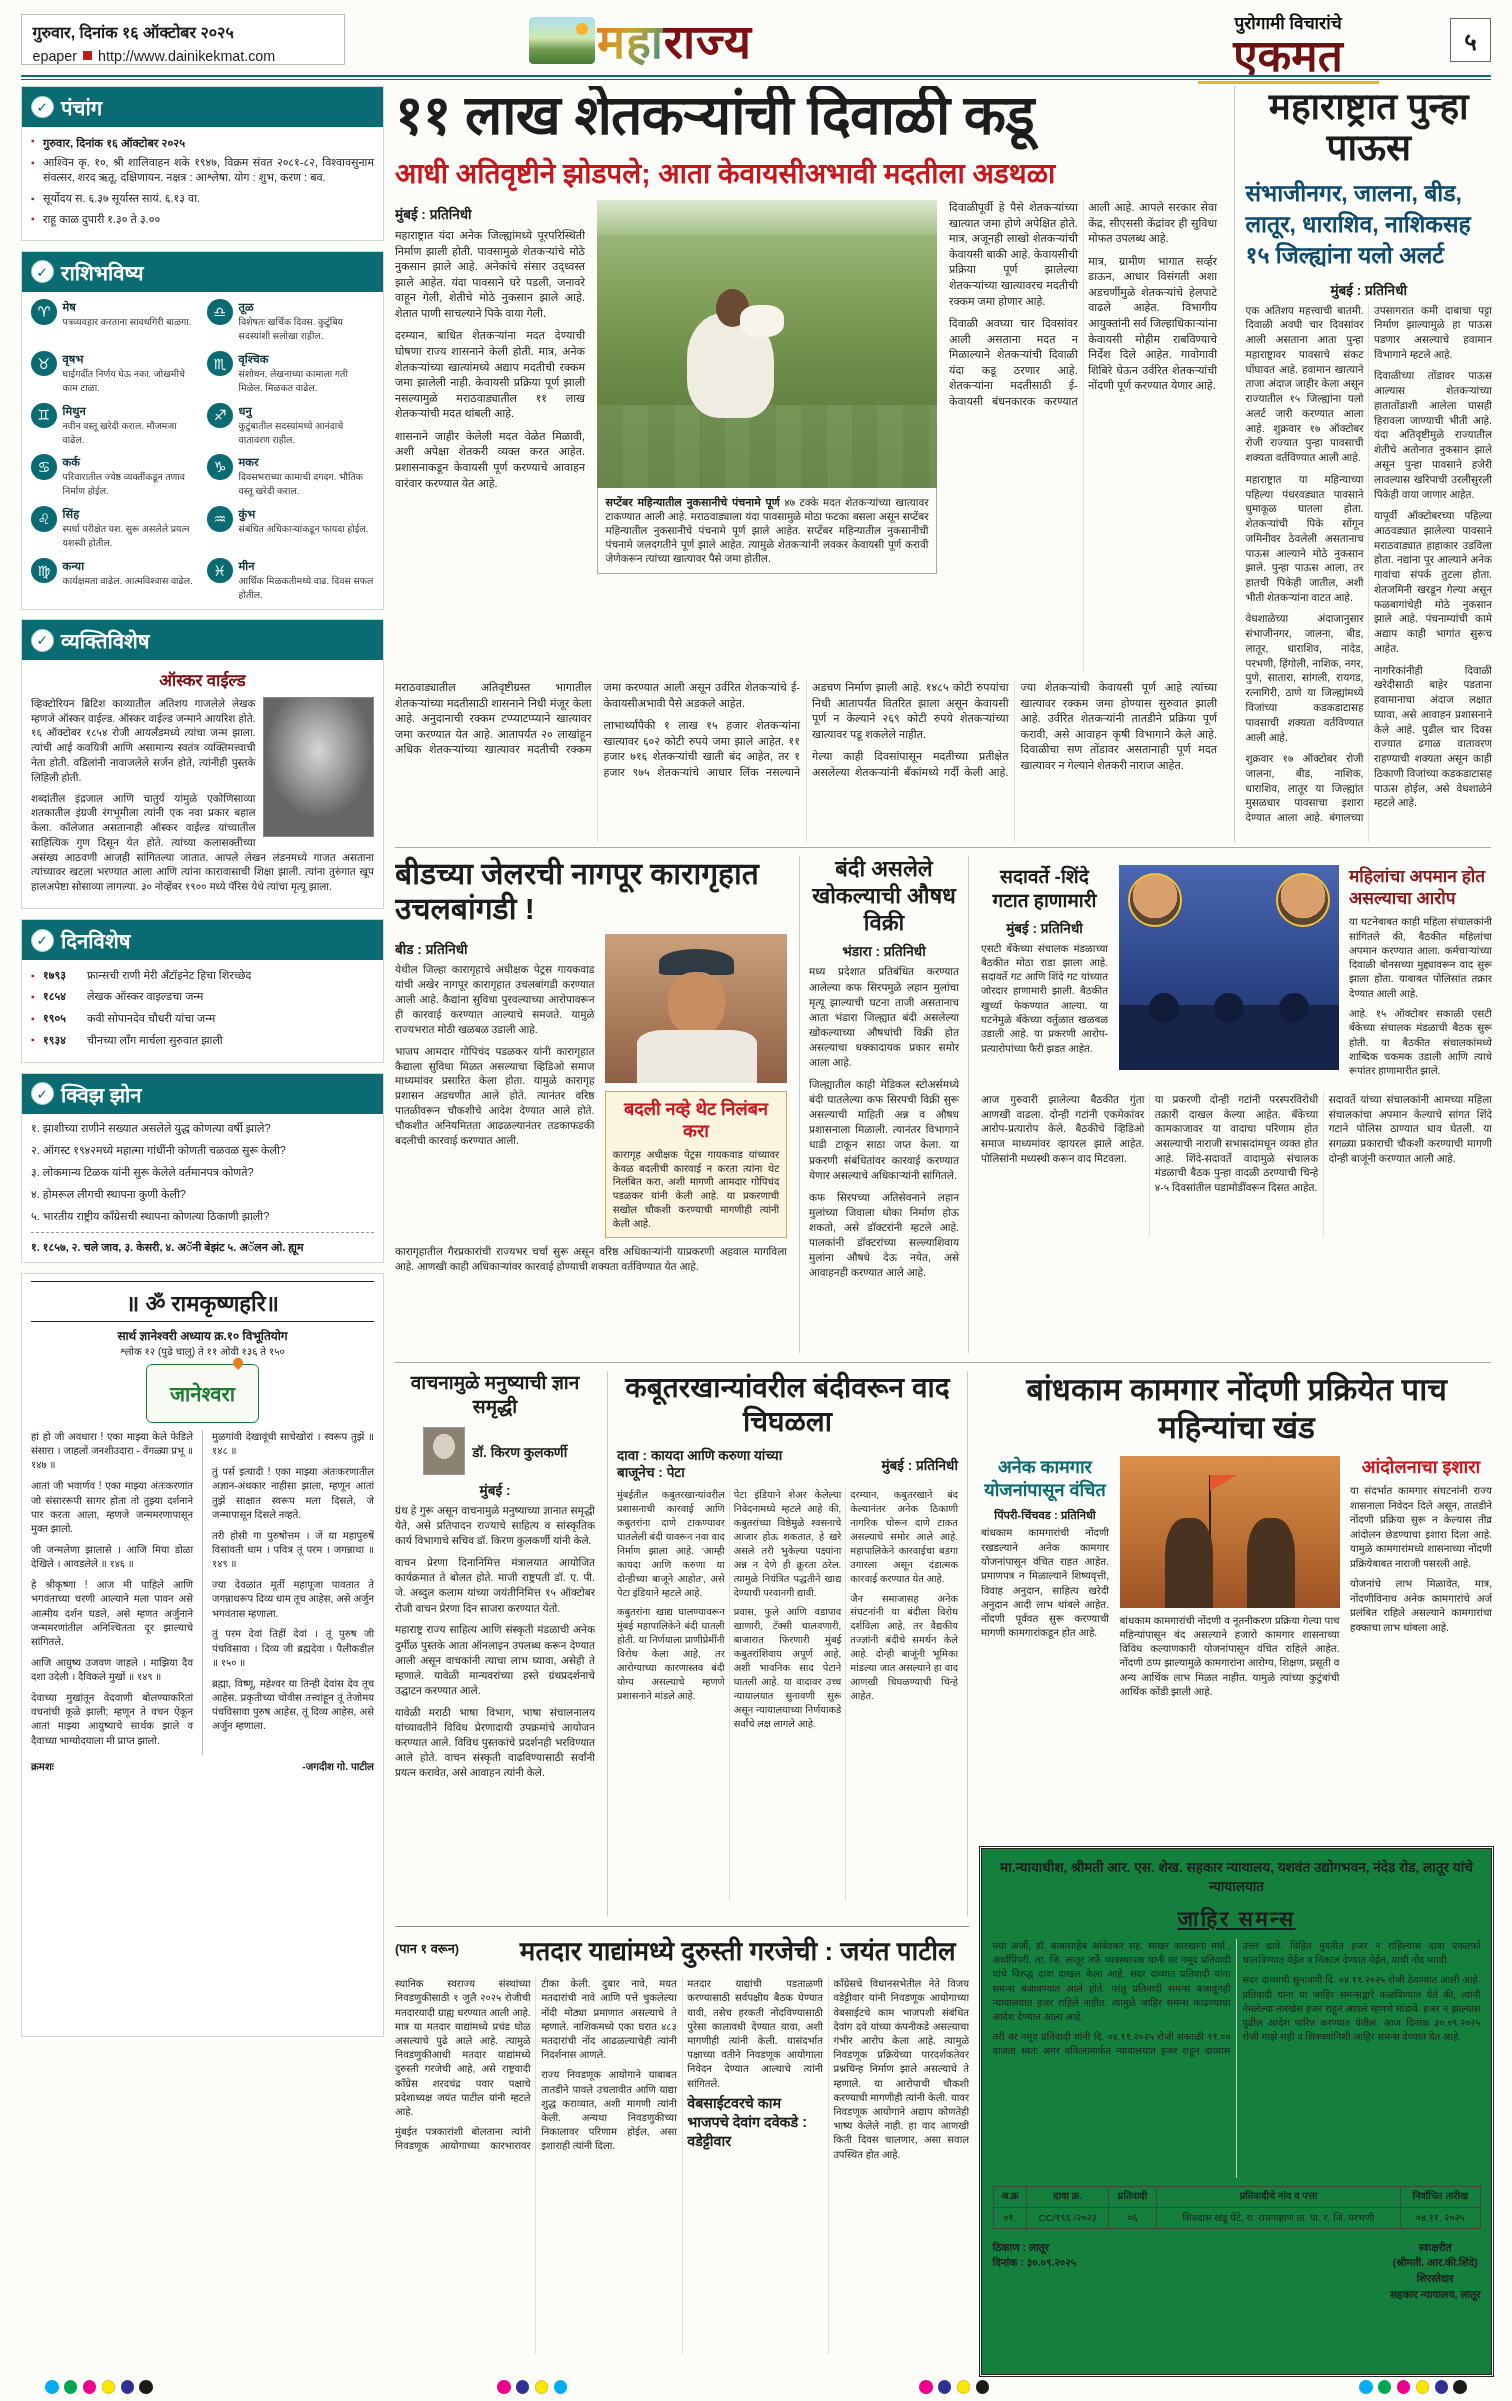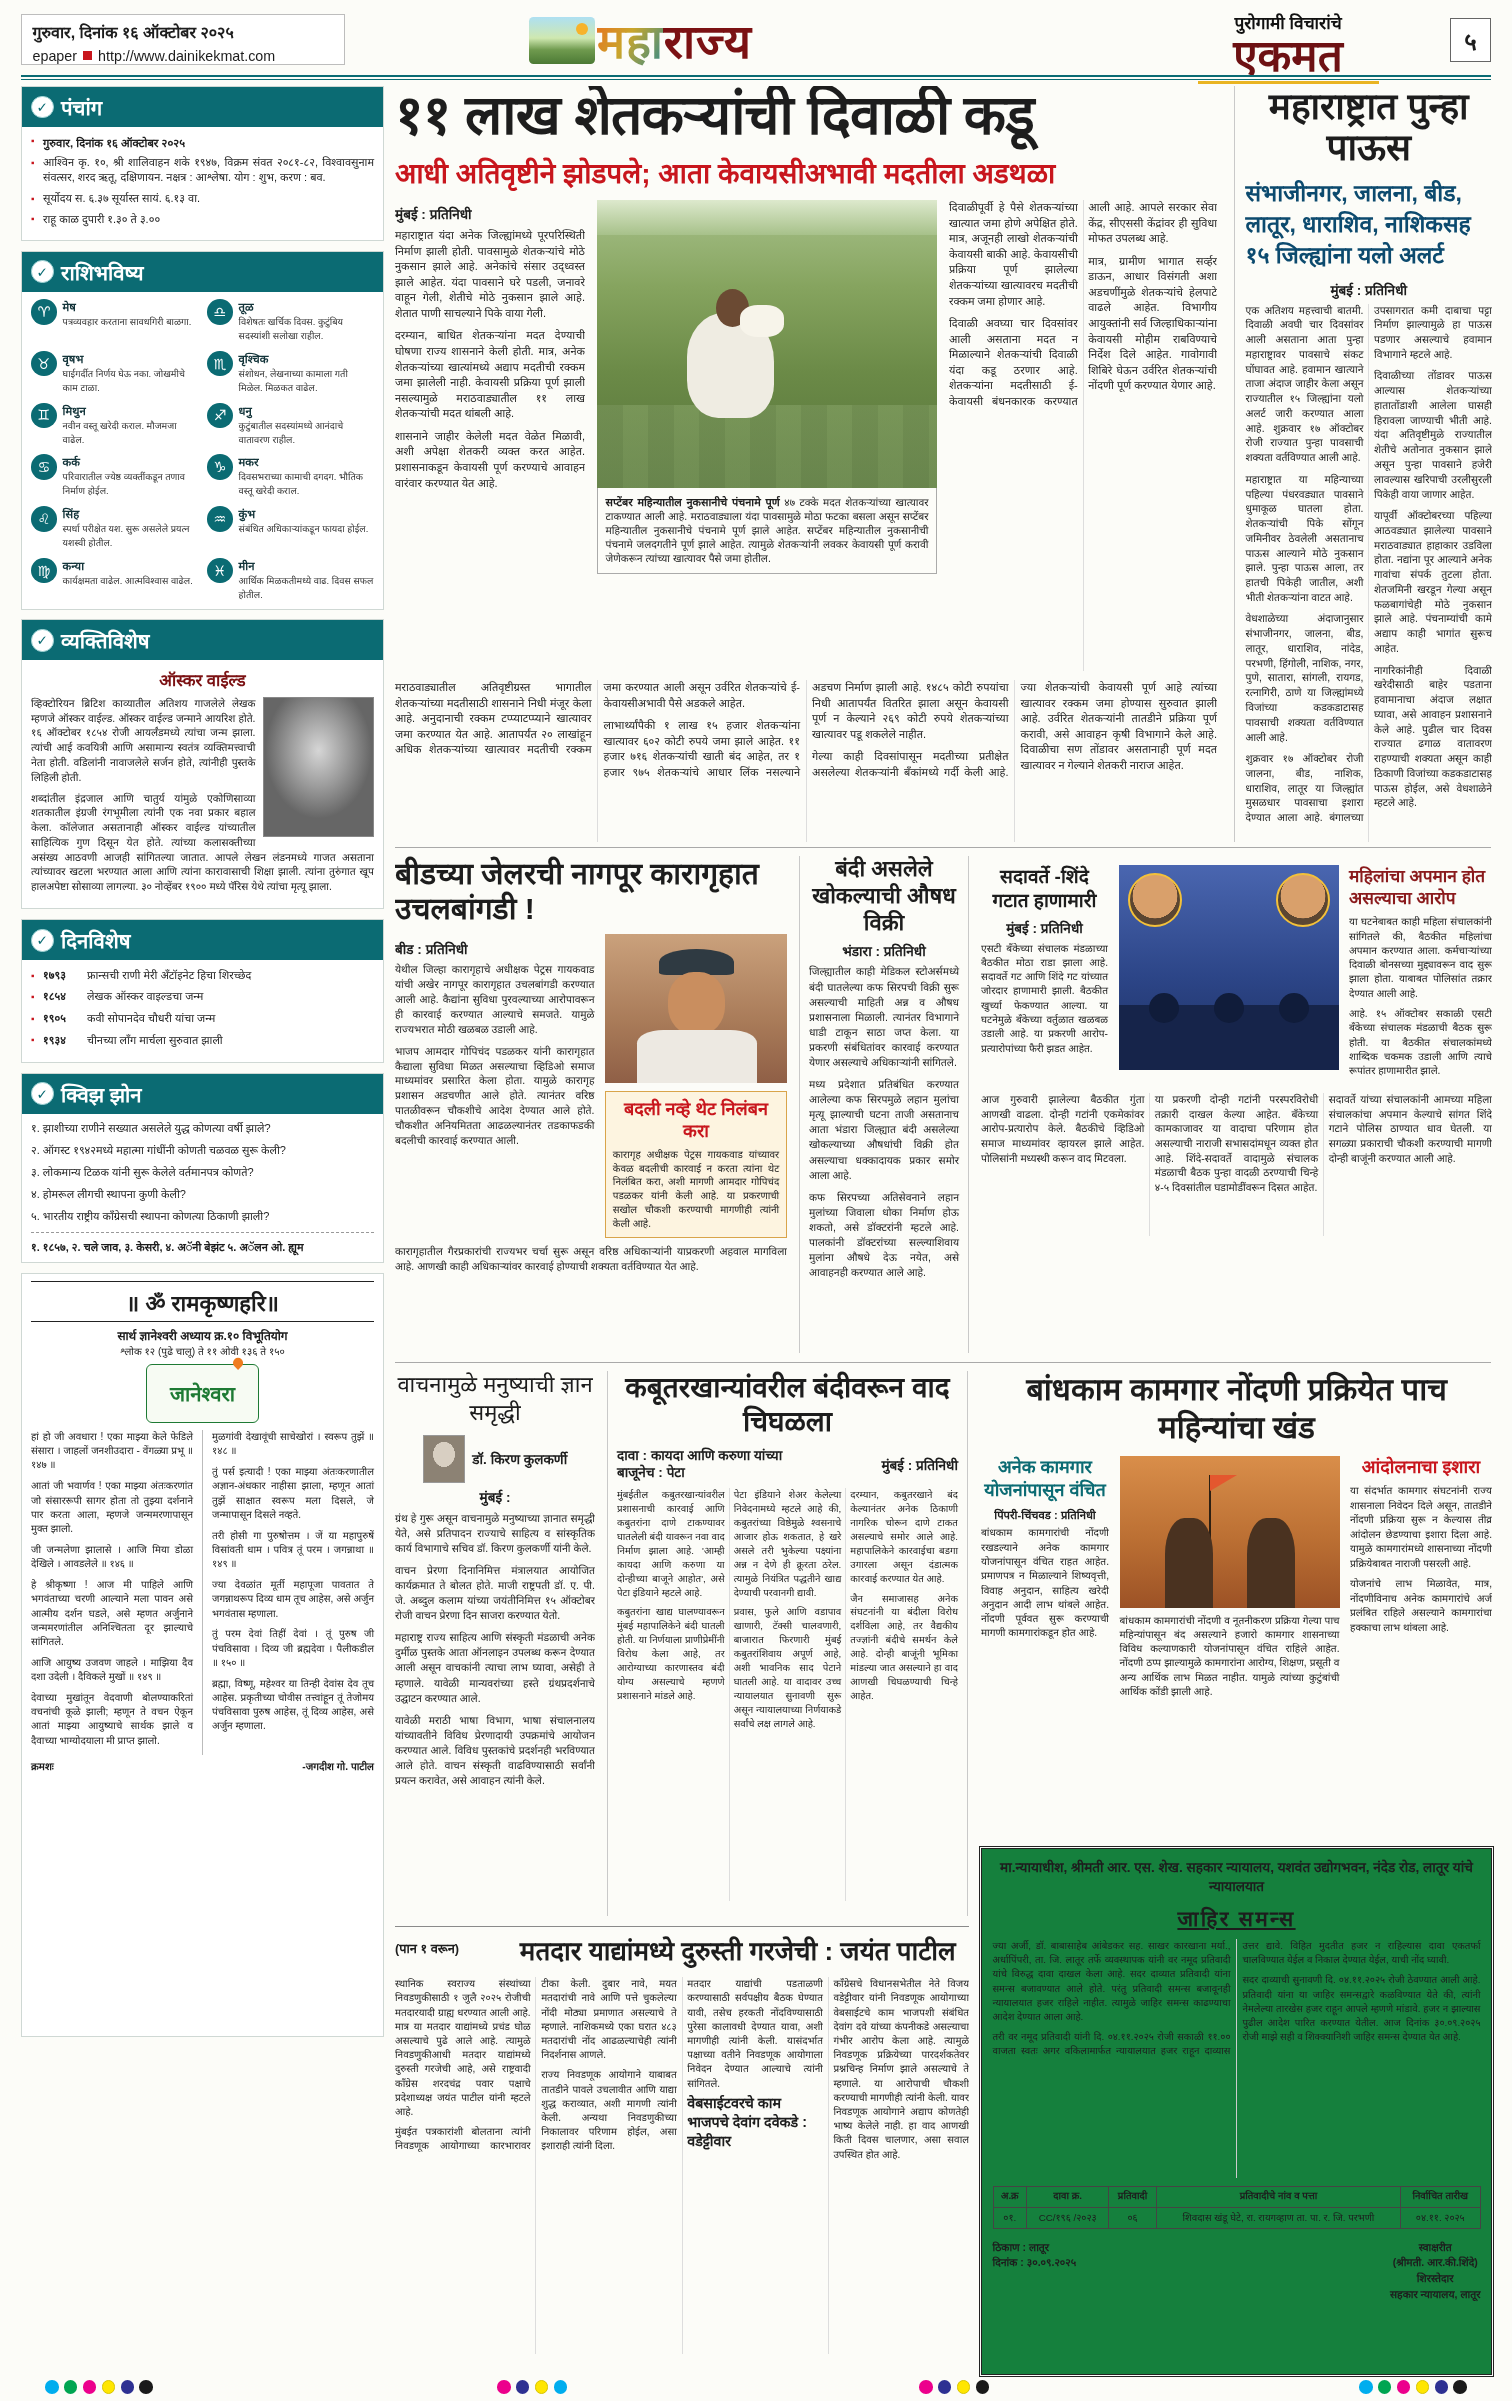--- a/index.html
+++ b/index.html
@@ -128,21 +128,21 @@
 .sp-crowd{position:absolute;bottom:0;left:0;right:0;height:65px;background:#16244a}
 .sp-h1,.sp-h2,.sp-h3{position:absolute;bottom:47px;width:30px;height:30px;border-radius:50%;background:#101c3a}
 .sp-h1{left:30px}.sp-h2{left:95px}.sp-h3{left:160px}
 .san-right{flex:1;min-width:0}
 .san-sub2{font-size:17.3px;font-weight:800;color:#8a1a1c;line-height:1.3;margin-bottom:5.3px}
 .san-right p{font-size:10.2px;line-height:1.4;text-align:justify;margin-bottom:6px}
 .san-bottom{margin-top:9px;column-count:3;column-gap:10.5px;column-rule:0.8px solid #ddd;height:143px}
 .san-bottom p{font-size:10.4px;line-height:1.4;text-align:justify;margin-bottom:6px}
 
 .vachan{left:0;top:1285px;width:200px;height:545px}
-.vachan-h1{font-size:22px;font-weight:400;text-align:center;line-height:1.28}
+.vachan-h1{font-size:19px;font-weight:700;text-align:center;line-height:1.28}
 .vachan-author{display:flex;align-items:center;gap:7.5px;margin:7.5px 0 3px;justify-content:center}
 .kulkarni{width:42px;height:48px;background:radial-gradient(19.6px 22.6px at 50% 40%,#d8cfc2 0 55%,#8c8274 56% 100%);border:0.8px solid #999;flex:0 0 42px}
 .vachan-name{font-size:13.6px;font-weight:bold}
 .vachan .byline{text-align:center}
 .vachan-body p{font-size:10.5px;line-height:1.44;text-align:justify;margin-bottom:6.8px}
 
 .kabutar{left:212px;top:1285px;width:361px;height:545px;border-left:0.8px solid #c9c9c9;border-right:0.8px solid #c9c9c9;padding:0 9px}
 .kab-h1{font-size:28px;font-weight:800;text-align:center;line-height:1.22}
 .kab-meta{display:flex;justify-content:space-between;align-items:center;margin:7.5px 0 6px;gap:7.5px}
 .kab-kicker{font-size:13.6px;font-weight:bold;line-height:1.3;width:58%}
@@ -527,22 +527,22 @@
         </div>
       </div>
       <p class="jailer-tail">कारागृहातील गैरप्रकारांची राज्यभर चर्चा सुरू असून वरिष्ठ अधिकाऱ्यांनी याप्रकरणी अहवाल मागविला आहे. आणखी काही अधिकाऱ्यांवर कारवाई होण्याची शक्यता वर्तविण्यात येत आहे.</p>
     </article>
 
     <article class="block cough">
       <h1 class="cough-h1">बंदी असलेले खोकल्याची औषध विक्री</h1>
       <div class="byline">भंडारा : प्रतिनिधी</div>
       <div class="cough-body">
 
-      <p>जिल्ह्यातील काही मेडिकल स्टोअर्समध्ये बंदी घातलेल्या कफ सिरपची विक्री सुरू असल्याची माहिती अन्न व औषध प्रशासनाला मिळाली. त्यानंतर विभागाने धाडी टाकून साठा जप्त केला. या प्रकरणी संबंधितांवर कारवाई करण्यात येणार असल्याचे अधिकाऱ्यांनी सांगितले.</p>
-          <p>मध्य प्रदेशात प्रतिबंधित करण्यात आलेल्या कफ सिरपमुळे लहान मुलांचा मृत्यू झाल्याची घटना ताजी असतानाच आता भंडारा जिल्ह्यात बंदी असलेल्या खोकल्याच्या औषधांची विक्री होत असल्याचा धक्कादायक प्रकार समोर आला आहे.</p>
+      <p>मध्य प्रदेशात प्रतिबंधित करण्यात आलेल्या कफ सिरपमुळे लहान मुलांचा मृत्यू झाल्याची घटना ताजी असतानाच आता भंडारा जिल्ह्यात बंदी असलेल्या खोकल्याच्या औषधांची विक्री होत असल्याचा धक्कादायक प्रकार समोर आला आहे.</p>
+          <p>जिल्ह्यातील काही मेडिकल स्टोअर्समध्ये बंदी घातलेल्या कफ सिरपची विक्री सुरू असल्याची माहिती अन्न व औषध प्रशासनाला मिळाली. त्यानंतर विभागाने धाडी टाकून साठा जप्त केला. या प्रकरणी संबंधितांवर कारवाई करण्यात येणार असल्याचे अधिकाऱ्यांनी सांगितले.</p>
           <p>कफ सिरपच्या अतिसेवनाने लहान मुलांच्या जिवाला धोका निर्माण होऊ शकतो, असे डॉक्टरांनी म्हटले आहे. पालकांनी डॉक्टरांच्या सल्ल्याशिवाय मुलांना औषधे देऊ नयेत, असे आवाहनही करण्यात आले आहे.</p>
         </div>
     </article>
 
     <article class="block sanchalak">
       <div class="san-row">
         <div class="san-left">
           <div class="san-sub">सदावर्ते -शिंदे गटात हाणामारी</div>
           <div class="byline">मुंबई : प्रतिनिधी</div>
           <div>

